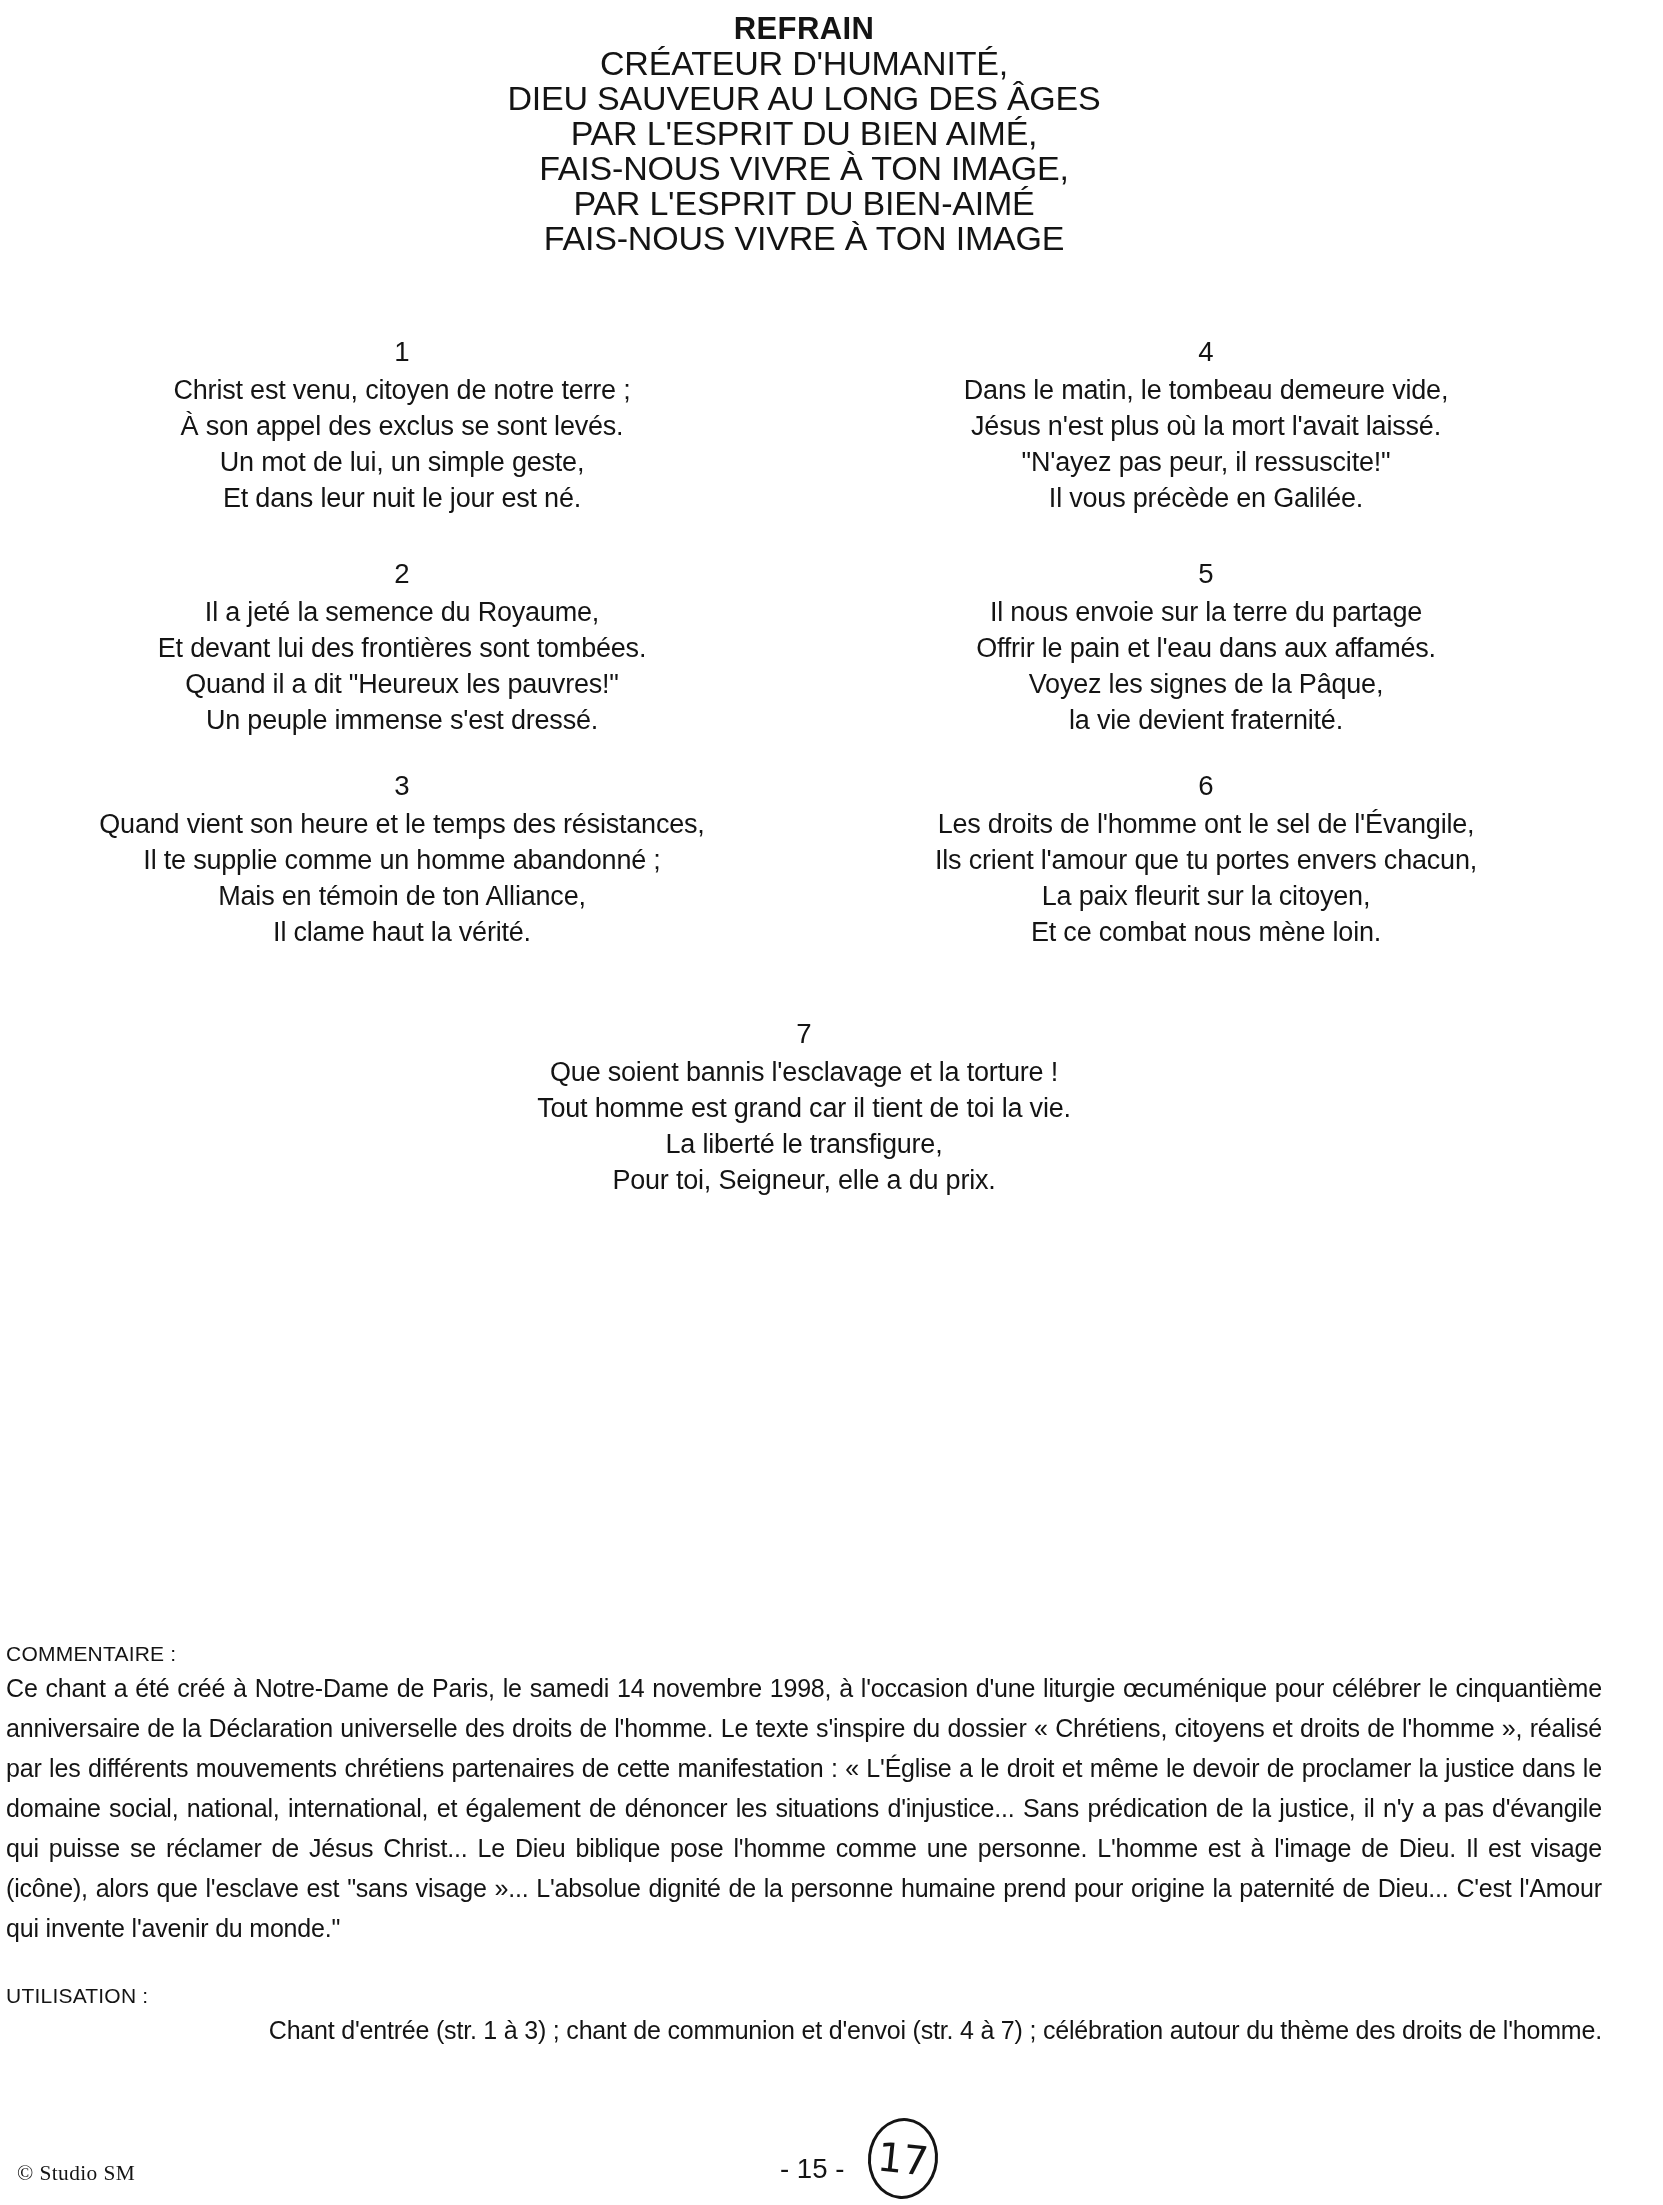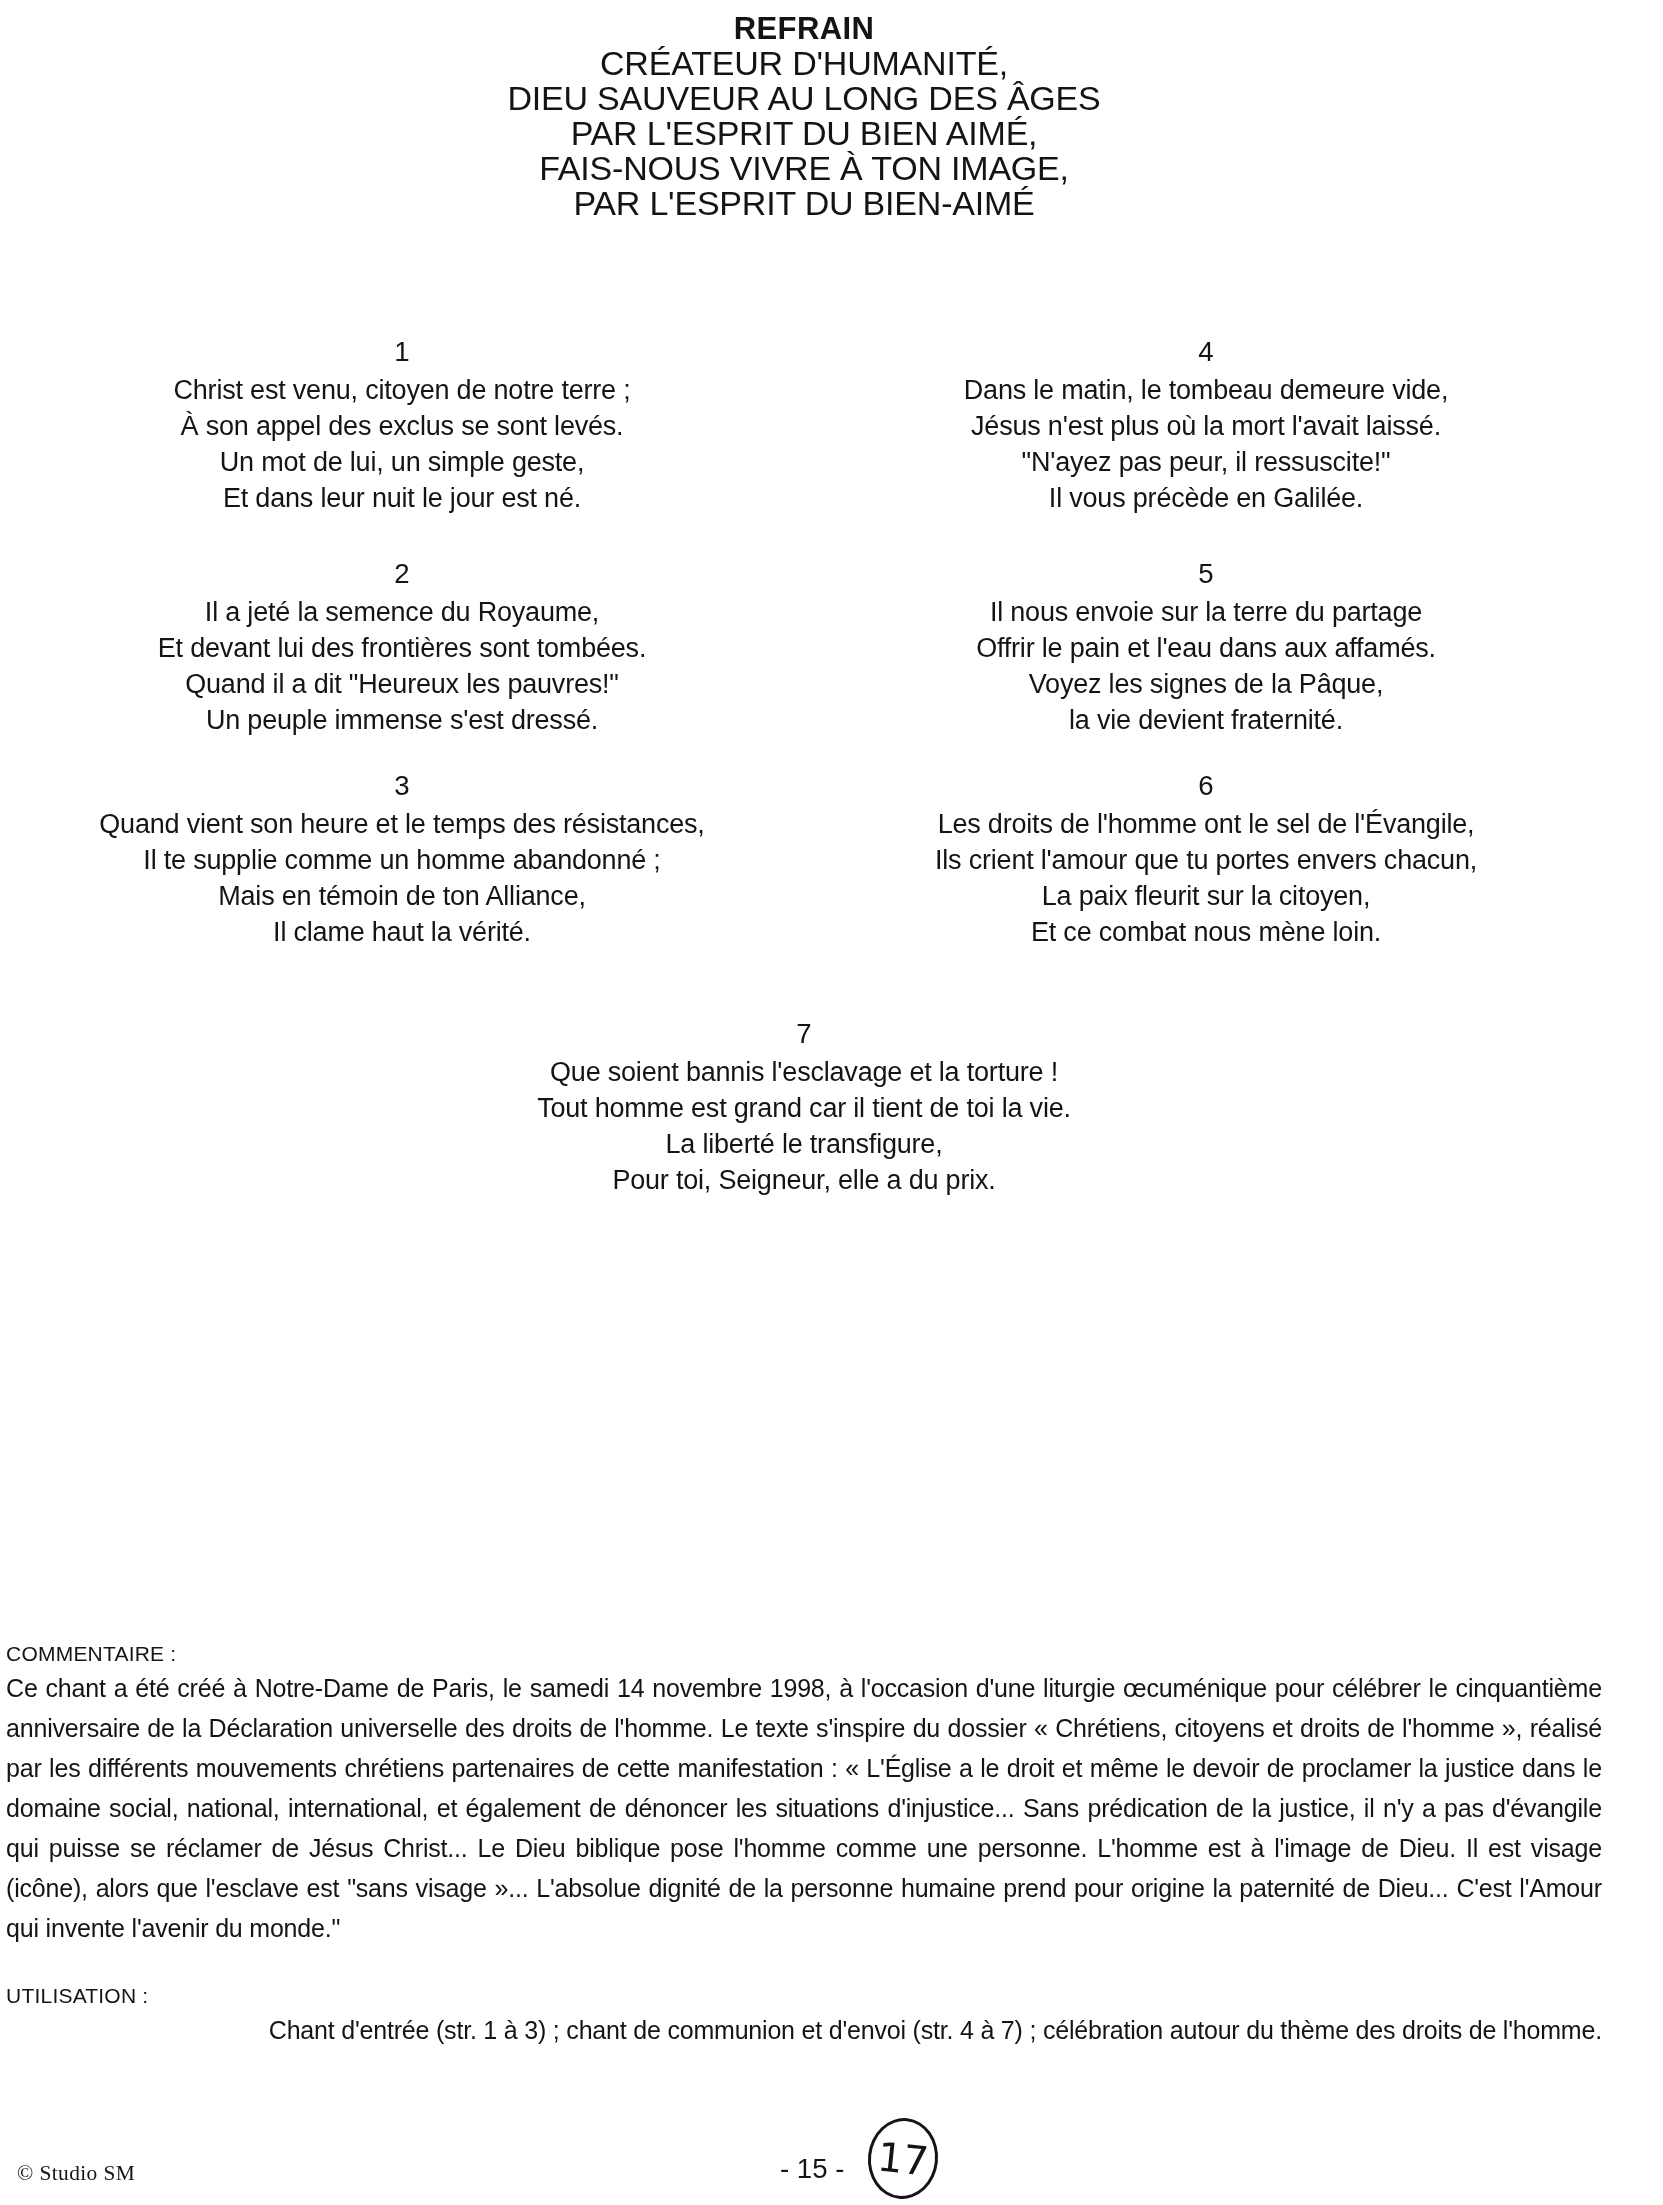--- a/index.html
+++ b/index.html
@@ -81,20 +81,21 @@
 
 <div class="page">
 
   <section class="refrain">
     <div class="refrain-title">REFRAIN</div>
     <div class="refrain-line">CRÉATEUR D'HUMANITÉ,</div>
     <div class="refrain-line">DIEU SAUVEUR AU LONG DES ÂGES</div>
     <div class="refrain-line">PAR L'ESPRIT DU BIEN AIMÉ,</div>
     <div class="refrain-line">FAIS-NOUS VIVRE À TON IMAGE,</div>
     <div class="refrain-line">PAR L'ESPRIT DU BIEN-AIMÉ</div>
+    <div class="refrain-line">FAIS-NOUS VIVRE À TON IMAGE</div>
   </section>
 
   <section class="verse-row row1">
     <div class="verse-col">
       <div class="verse-number">1</div>
       <div class="verse-line">Christ est venu, citoyen de notre terre ;</div>
       <div class="verse-line">À son appel des exclus se sont levés.</div>
       <div class="verse-line">Un mot de lui, un simple geste,</div>
       <div class="verse-line">Et dans leur nuit le jour est né.</div>
     </div>

